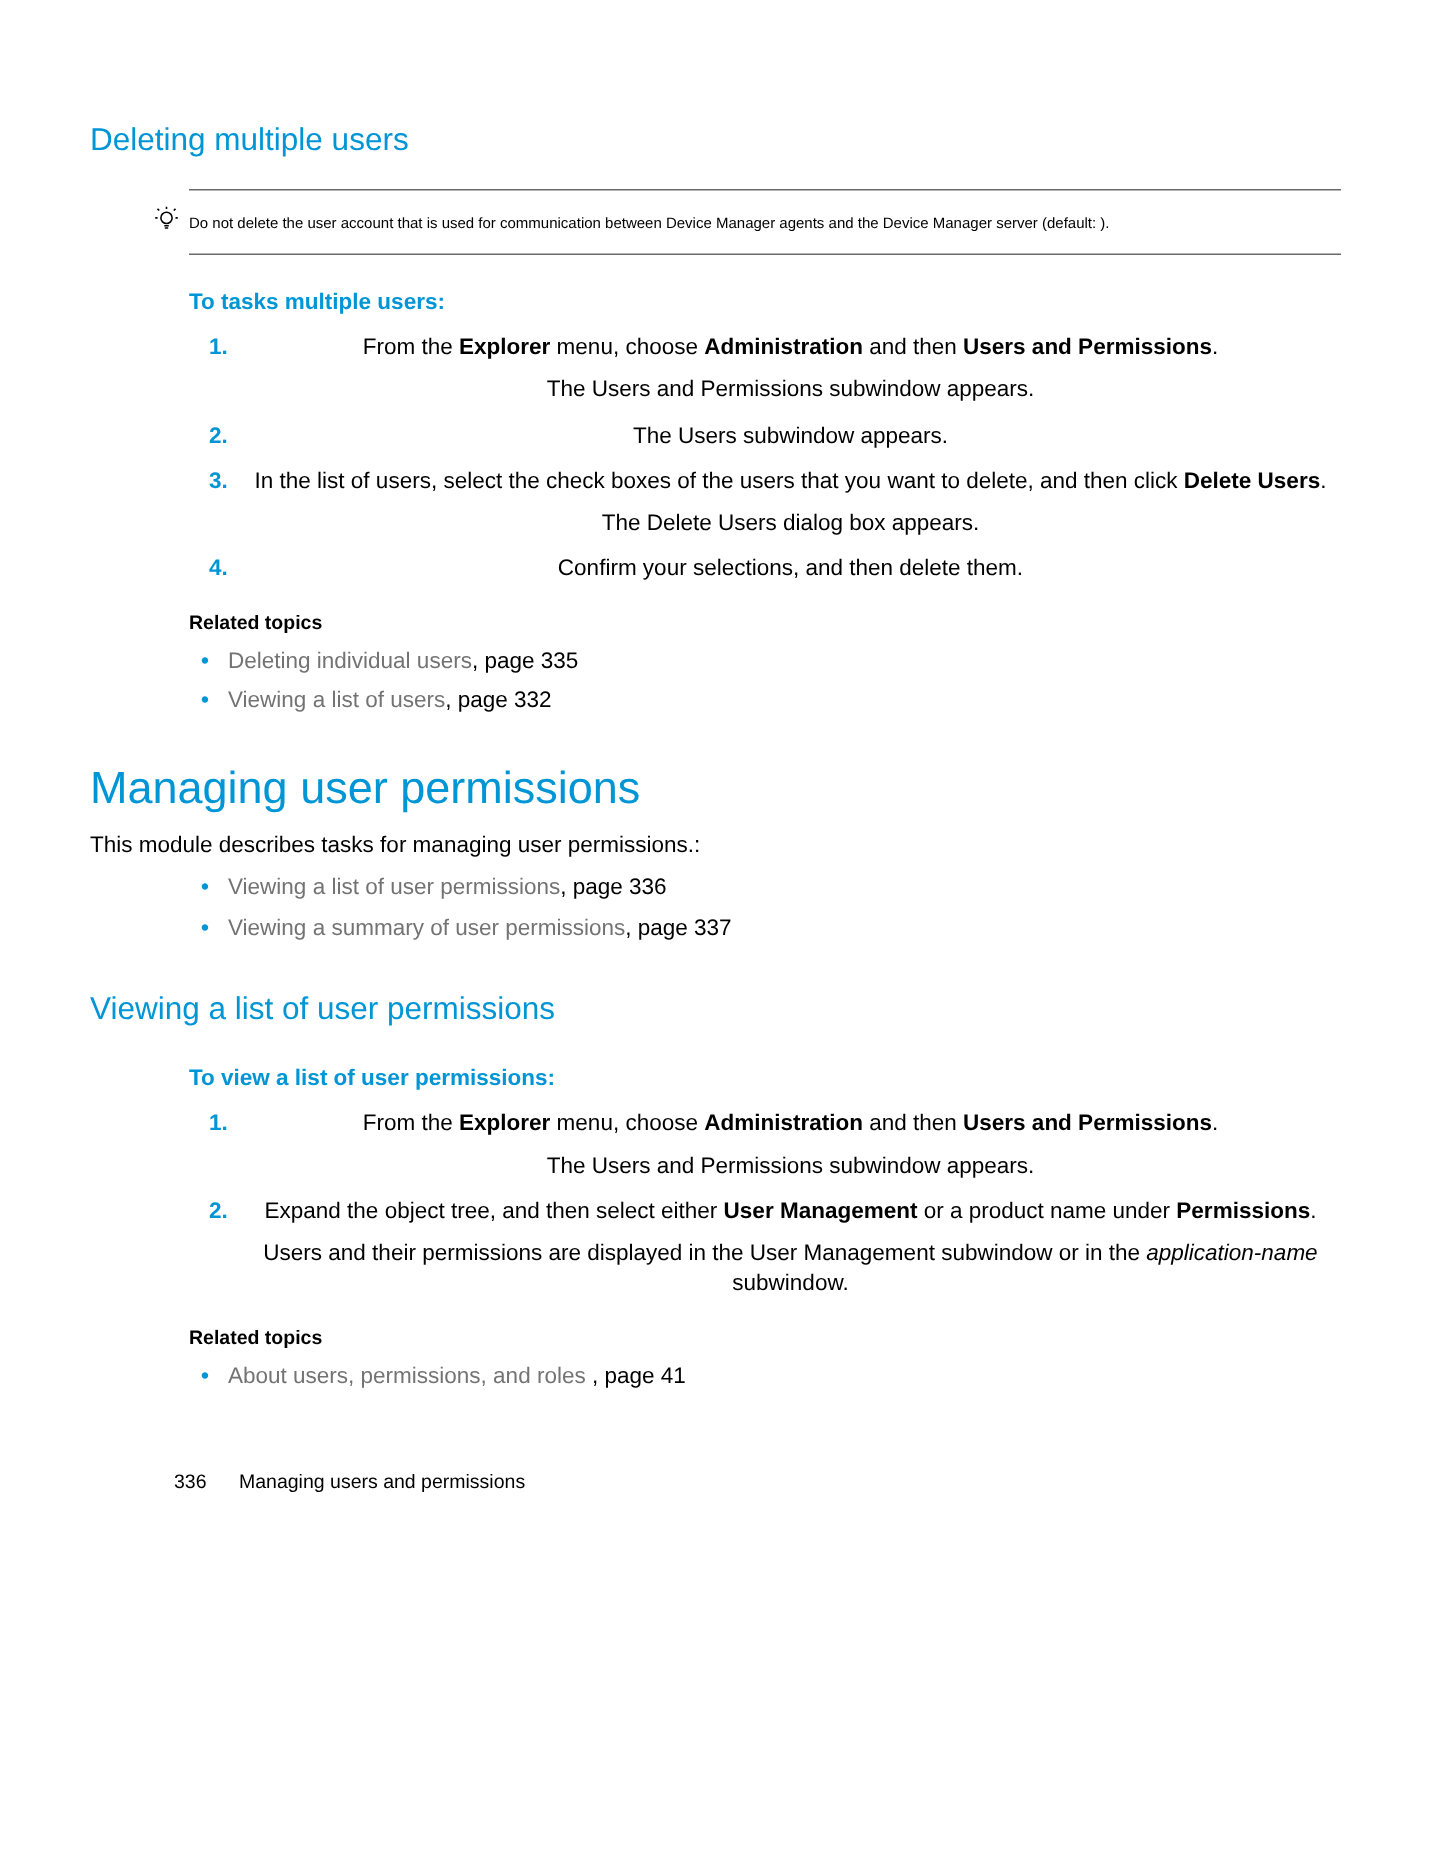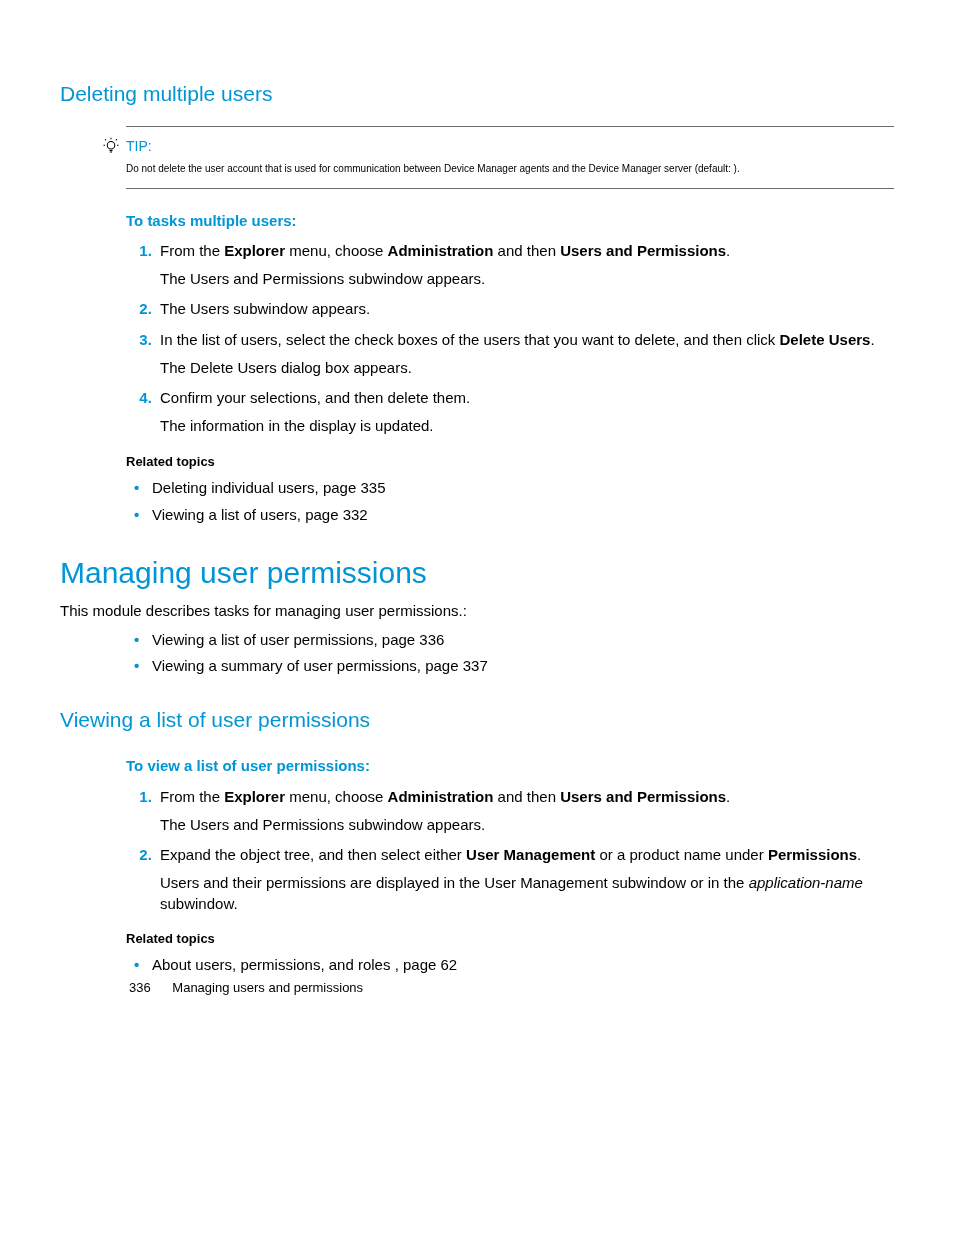--- a/index.html
+++ b/index.html
@@ -61,20 +61,21 @@
     font-size: 15px;
     margin: 22px 0 10px 66px;
   }
   ol.steps {
     margin: 0 0 0 66px;
     padding: 0 0 0 30px;
   }
   ol.steps > li {
     margin-bottom: 6px;
     padding-left: 4px;
+    text-align: center;
   }
   ol.steps > li::marker {
     color: #0096d6;
     font-weight: 700;
   }
   .step-body {
     margin-top: 4px;
   }
   .step-follow {
     margin-top: 8px;
@@ -95,31 +96,31 @@
     margin-bottom: 6px;
   }
   ul.bullets > li::before {
     content: "•";
     color: #0096d6;
     position: absolute;
     left: -18px;
     font-weight: 700;
   }
   .link {
-    color: #000000;
+    color: #737373;
     cursor: pointer;
   }
   .body-indent {
     margin-bottom: 8px;
   }
   .bold { font-weight: 700; }
   .italic { font-style: italic; }
   .footer {
     position: absolute;
-    left: 129px;
+    left: 116px;
     bottom: 60px;
     font-size: 13px;
     color: #000;
   }
   .footer .pnum { margin-right: 18px; }
 </style>
 </head>
 <body>
 
 <div class="page">
@@ -132,21 +133,20 @@
         <circle cx="12" cy="11" r="5"></circle>
         <line x1="12" y1="1" x2="12" y2="3"></line>
         <line x1="4" y1="11" x2="2" y2="11"></line>
         <line x1="22" y1="11" x2="20" y2="11"></line>
         <line x1="5.5" y1="4.5" x2="4" y2="3"></line>
         <line x1="18.5" y1="4.5" x2="20" y2="3"></line>
         <line x1="10" y1="18" x2="14" y2="18"></line>
         <line x1="10.5" y1="20" x2="13.5" y2="20"></line>
       </svg>
     </span>
-    <div class="tip-label">TIP:</div>
     <div class="tip-text">
       <span>Do not delete the user account that is used for communication between Device Manager agents and the Device Manager server (default: </span><span>).</span>
     </div>
   </div>
 
   <div class="subhead">To tasks multiple users:</div>
 
   <ol class="steps">
     <li>
       <div class="step-body">
@@ -158,21 +158,20 @@
       <div class="step-follow">The Users subwindow appears.</div>
     </li>
     <li>
       <div class="step-body">
         <span>In the list of users, select the check boxes of the users that you want to delete, and then click </span><span class="bold">Delete Users</span><span>.</span>
       </div>
       <div class="step-follow">The Delete Users dialog box appears.</div>
     </li>
     <li>
       <div class="step-body">Confirm your selections, and then delete them.</div>
-      <div class="step-follow">The information in the display is updated.</div>
     </li>
   </ol>
 
   <div class="related-head">Related topics</div>
   <ul class="bullets">
     <li>
       <span class="link">Deleting individual users</span><span>, page 335</span>
     </li>
     <li>
       <span class="link">Viewing a list of users</span><span>, page 332</span>
@@ -207,21 +206,21 @@
       </div>
       <div class="step-follow">
         <span>Users and their permissions are displayed in the User Management subwindow or in the </span><span class="italic">application-name</span><span> subwindow.</span>
       </div>
     </li>
   </ol>
 
   <div class="related-head">Related topics</div>
   <ul class="bullets">
     <li>
-      <span class="link">About users, permissions, and roles </span><span>, page 62</span>
+      <span class="link">About users, permissions, and roles </span><span>, page 41</span>
     </li>
   </ul>
 
   <div class="footer">
     <span class="pnum">336</span>
     <span>Managing users and permissions</span>
   </div>
 
 </div>
 

